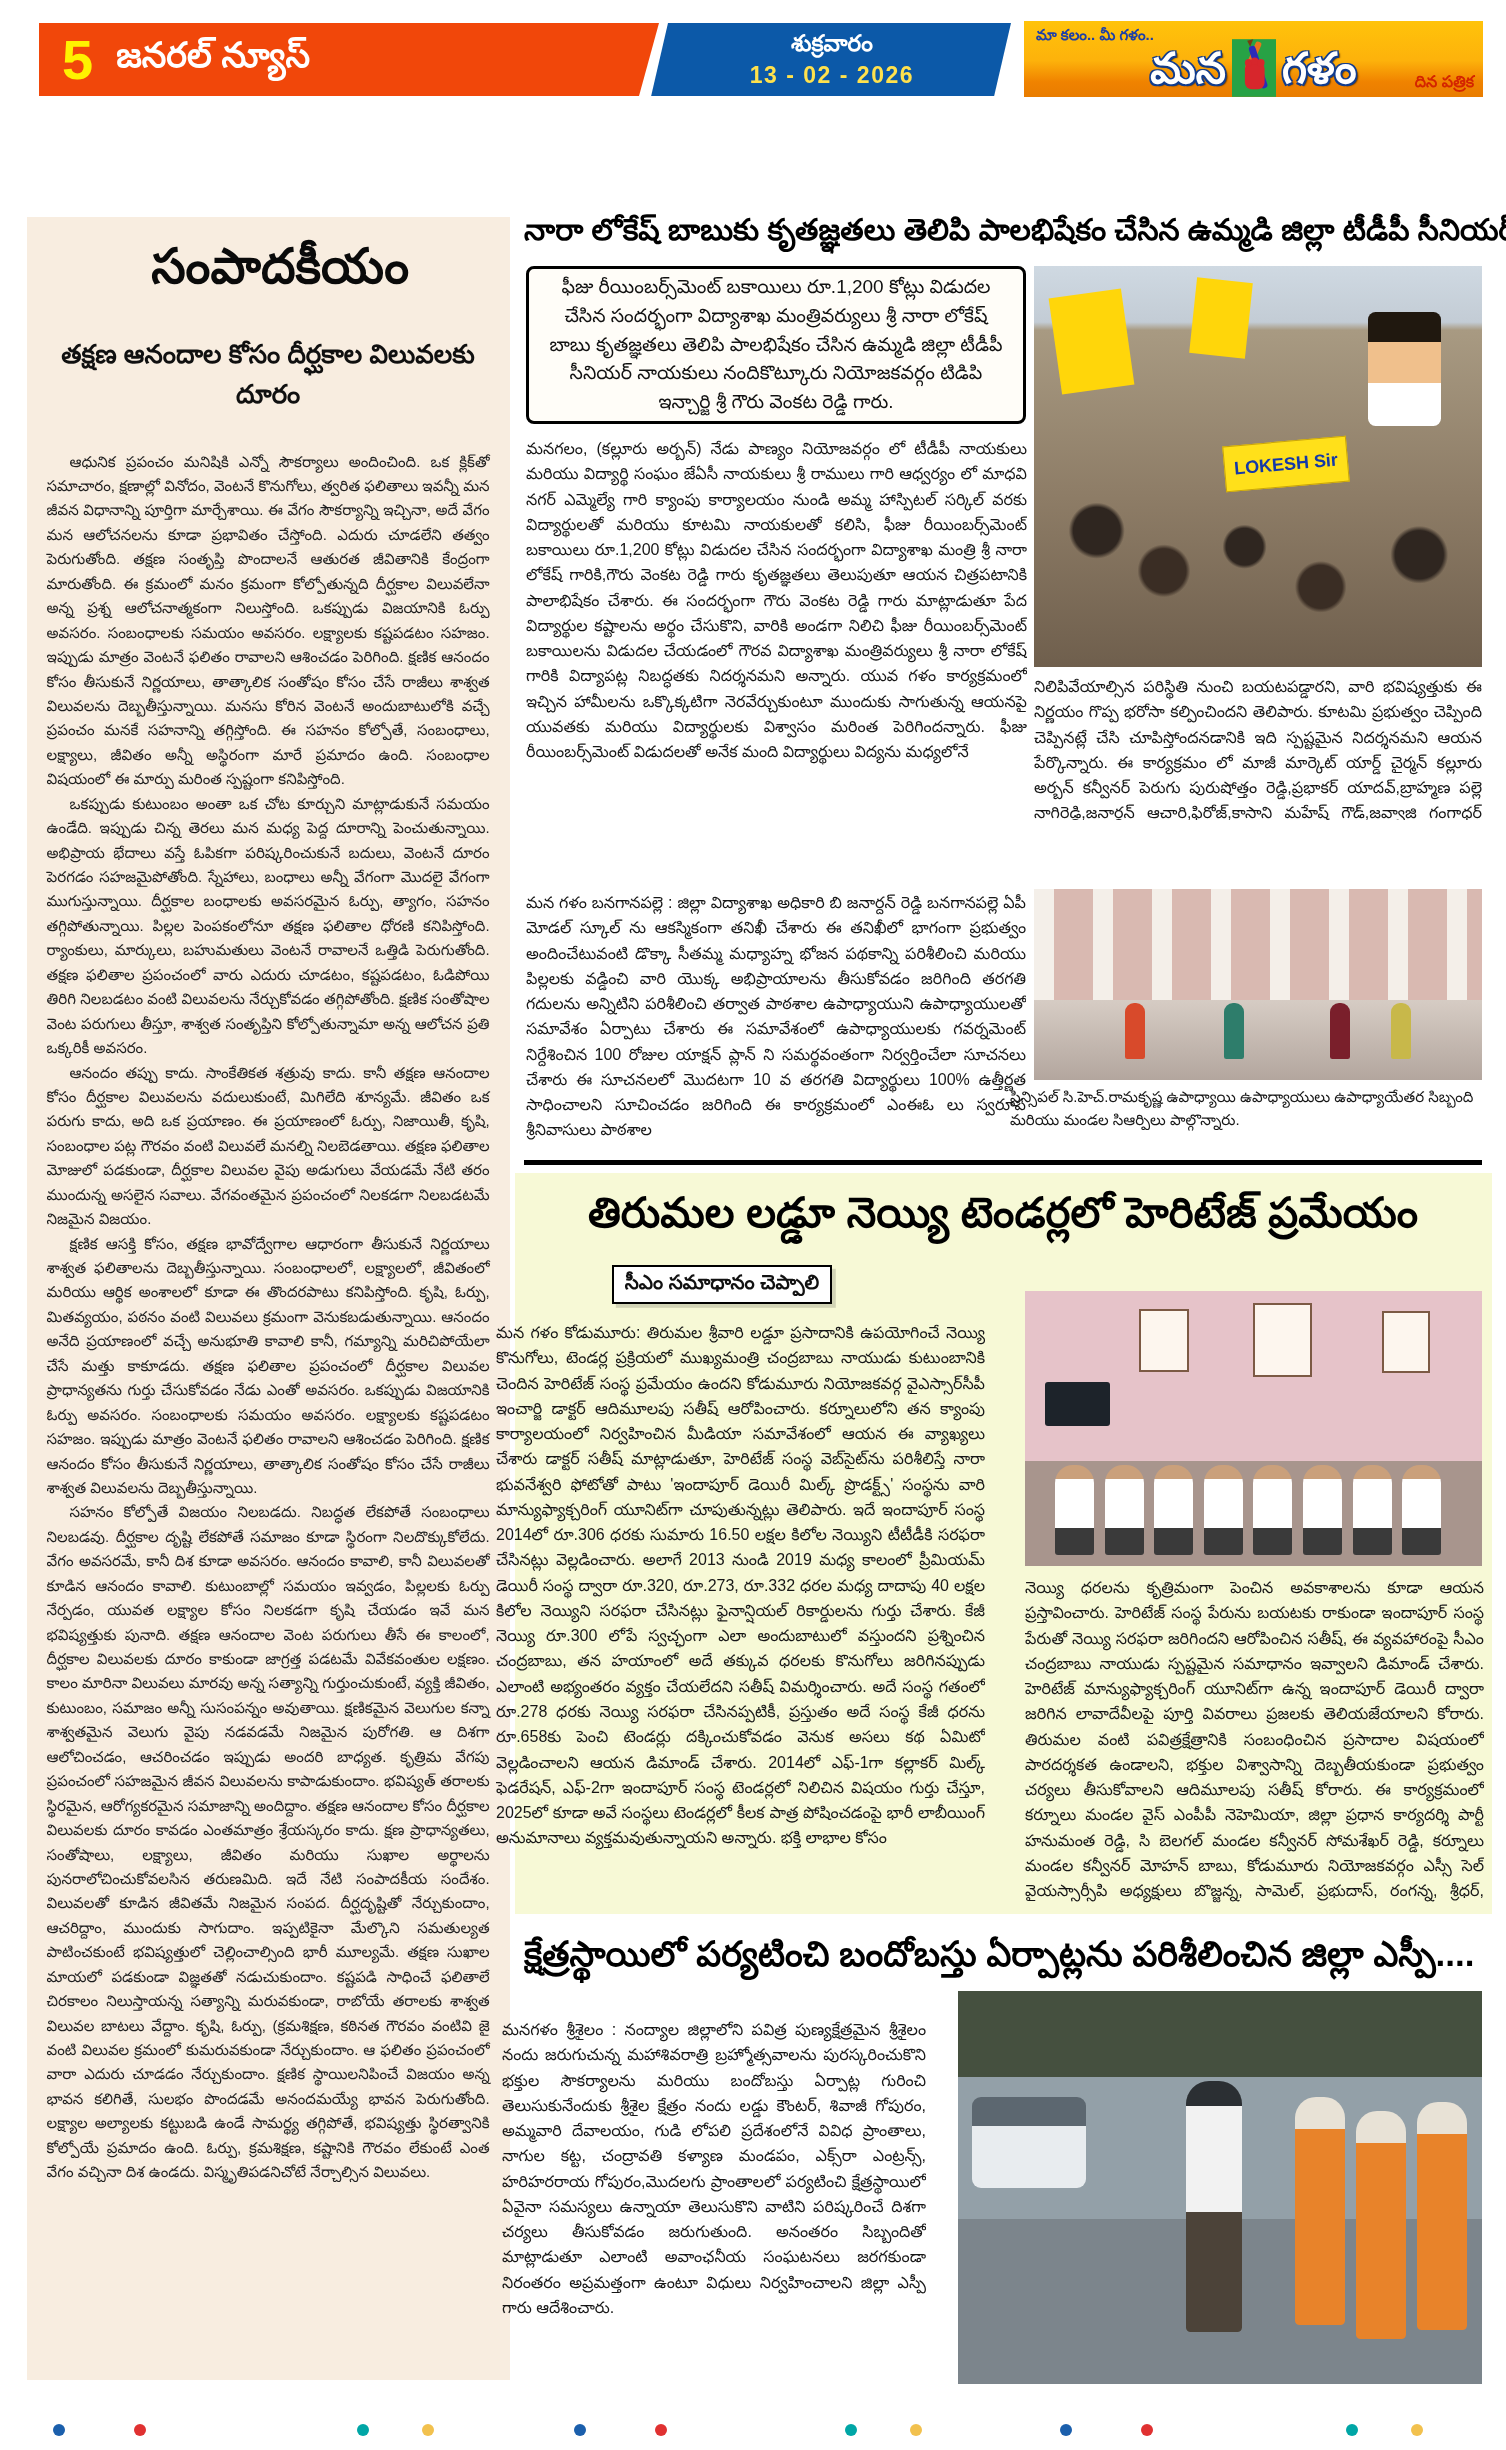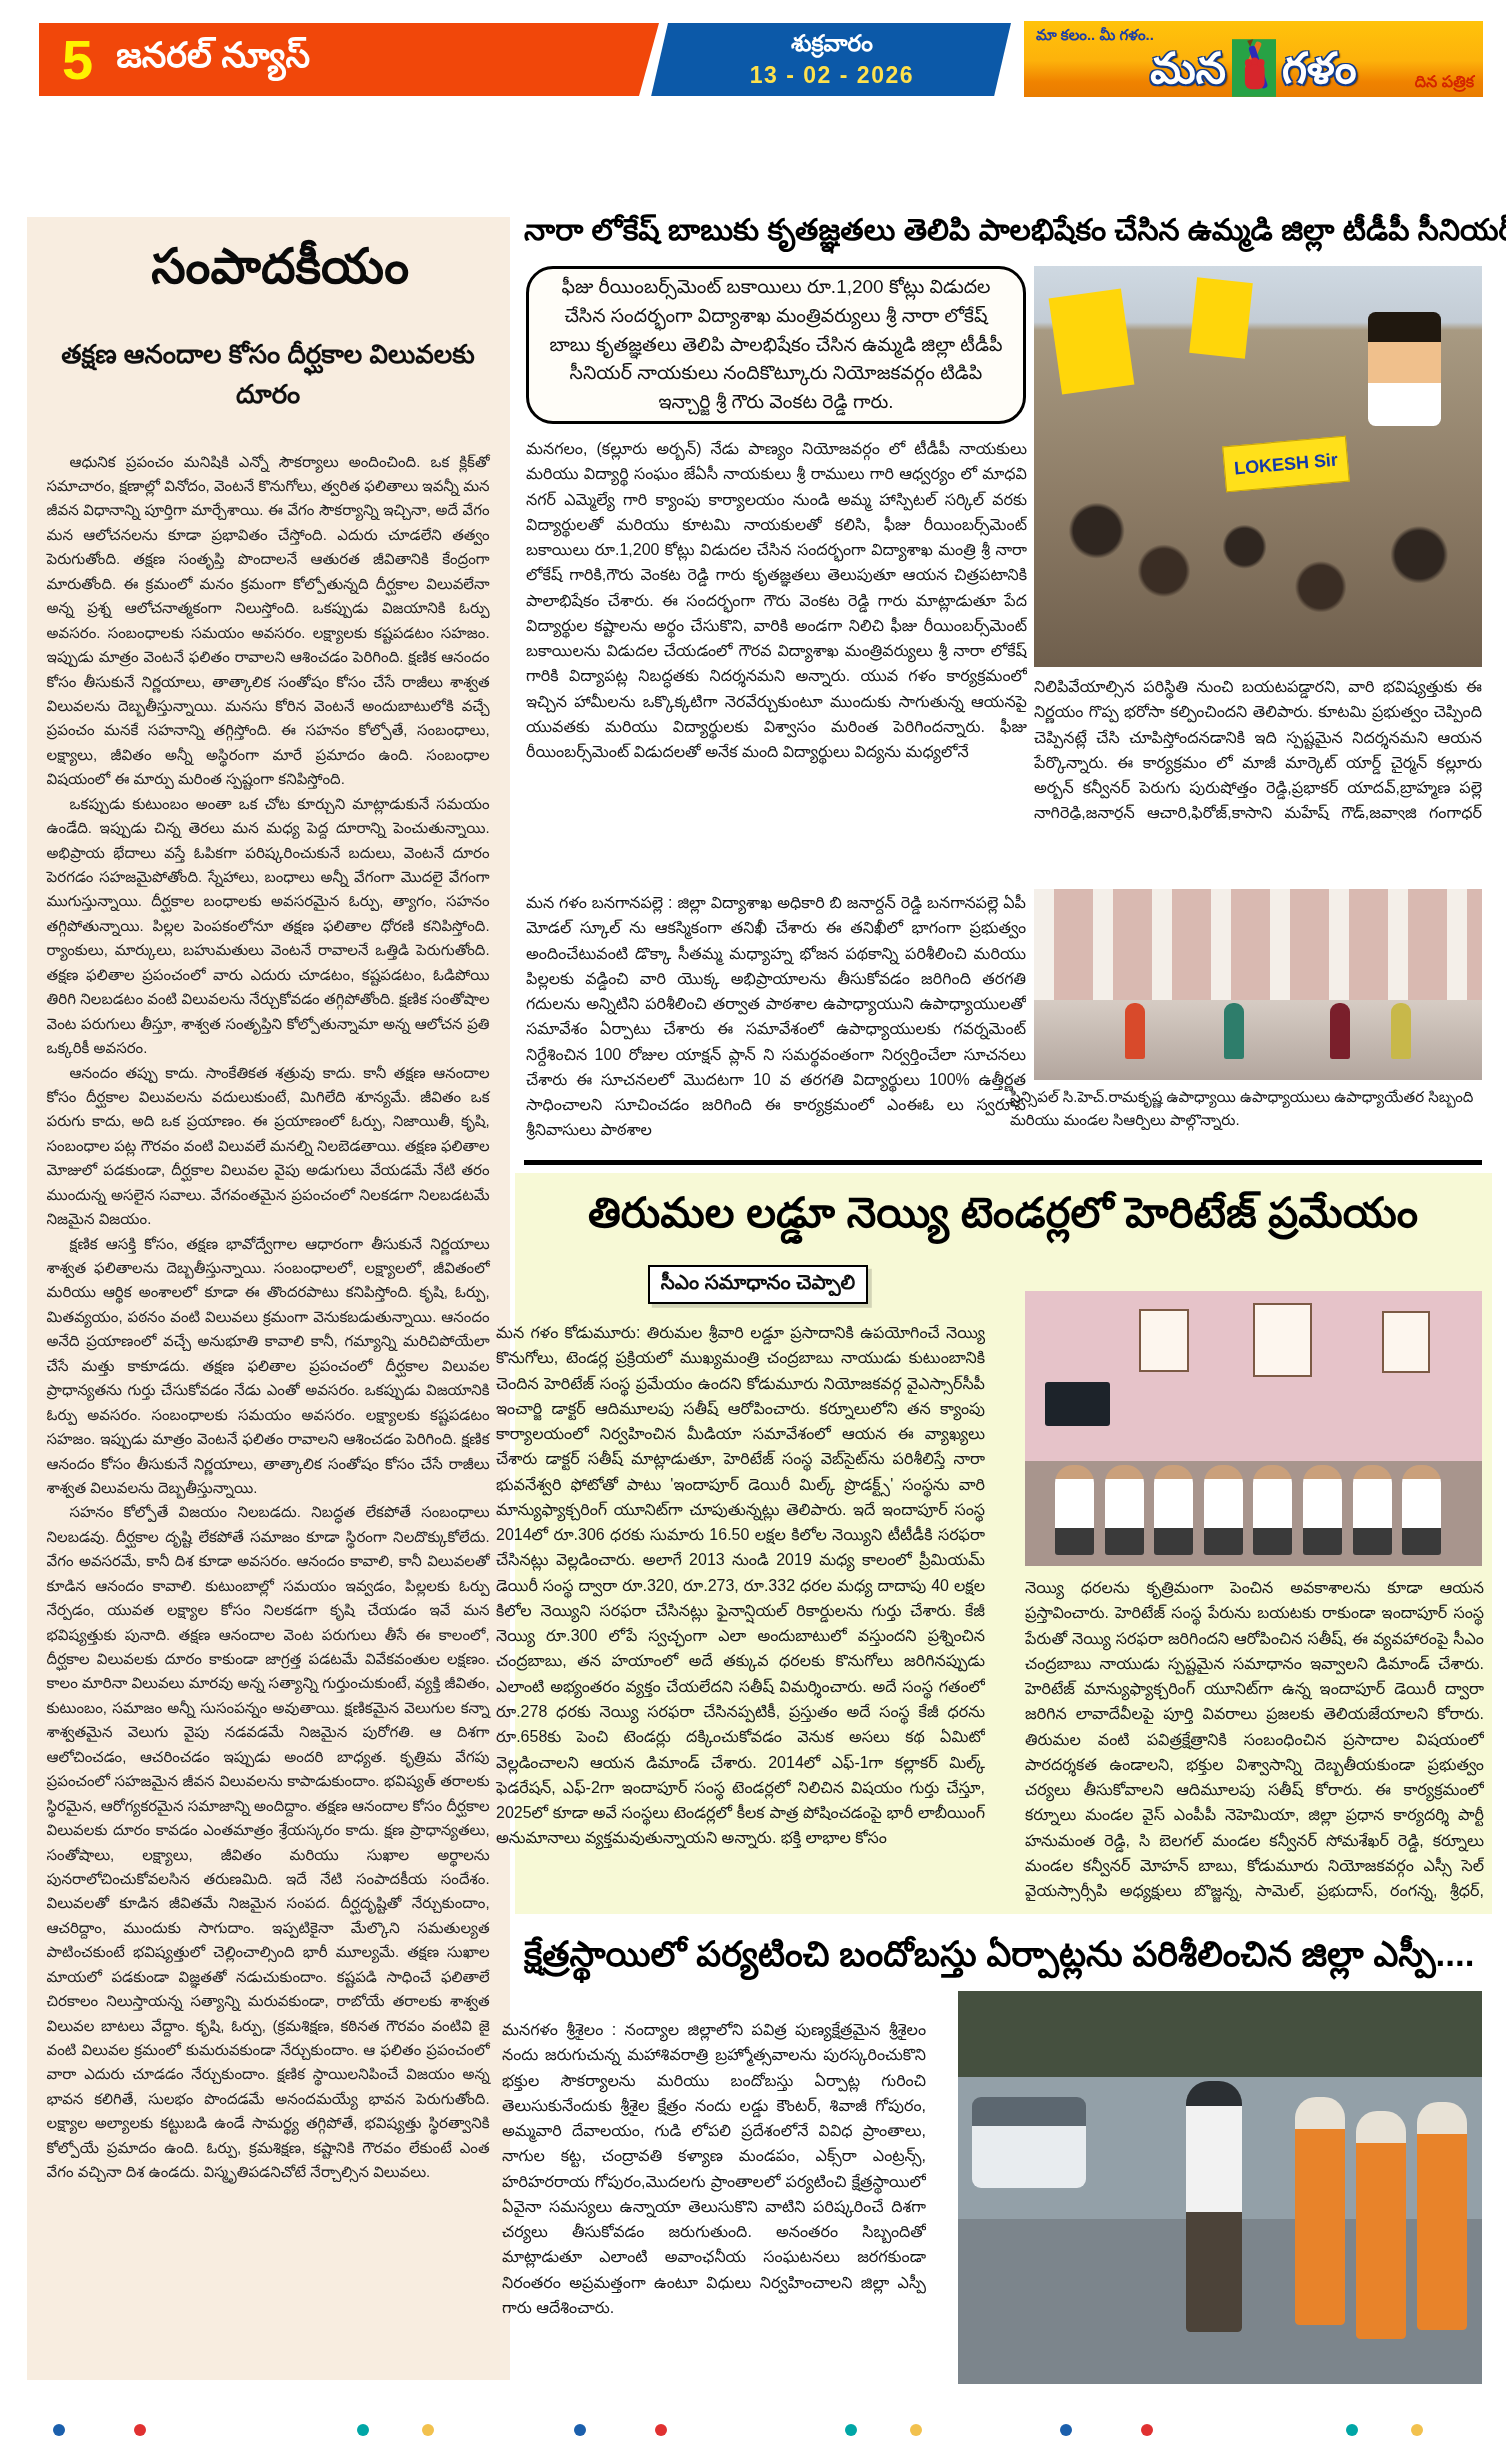--- a/index.html
+++ b/index.html
@@ -36,21 +36,21 @@
   .ed-body p{margin:0;text-indent:23px;}
 
   
   .abs{position:absolute;box-sizing:border-box;}
   .headline{font-weight:bold;color:#000;}
   .bodytext{font-size:16px;line-height:1.58;text-align:justify;color:#161616;overflow:hidden;}
   .photo{overflow:hidden;}
 
   
   .a1-headline{left:524px;top:213px;width:958px;font-size:30px;text-align:center;white-space:nowrap;}
-  .a1-lead{left:526px;top:266px;width:500px;height:158px;border:3px solid #000;border-radius:27px;
+  .a1-lead{left:526px;top:266px;width:500px;height:158px;border:3px solid #000;border-radius:8px;
            background:#fffdf8;display:flex;align-items:center;justify-content:center;
            padding:9px 20px;font-size:19px;line-height:1.52;text-align:center;color:#111;}
   .a1-photo{left:1034px;top:266px;width:448px;height:401px;
      background:
        radial-gradient(circle at 14% 66%,#2f2620 0 5%,transparent 6%),
        radial-gradient(circle at 29% 76%,#3a2d24 0 5%,transparent 6%),
        radial-gradient(circle at 47% 70%,#2f2620 0 5%,transparent 6%),
        radial-gradient(circle at 64% 80%,#3a2d24 0 5%,transparent 6%),
        radial-gradient(circle at 86% 72%,#2f2620 0 5%,transparent 6%),
        linear-gradient(180deg,#cfd9e2 0%,#c3ccd5 14%,#a89a82 16%,#8d7c66 58%,#6f5f4d 100%);}
@@ -75,21 +75,21 @@
      background:linear-gradient(180deg,#d6ccc4,#b3a69e);}
   .a2-person{position:absolute;bottom:21px;width:20px;height:56px;border-radius:9px 9px 2.3px 2.3px;}
   .a2-caption{left:1010px;top:1086px;width:474px;height:56px;font-size:15px;line-height:1.5;
               color:#161616;text-align:left;}
 
   .divider{left:524px;top:1160px;width:958px;height:5.3px;background:#000;}
 
   
   .a3-block{left:515px;top:1173px;width:977px;height:741px;background:#F7F9D6;}
   .a3-headline{left:524px;top:1189px;width:958px;font-size:42px;text-align:center;white-space:nowrap;}
-  .a3-kicker{left:648px;top:1265px;width:220px;height:39px;background:#ffffff;border:2.3px solid #000;
+  .a3-kicker{left:612px;top:1265px;width:220px;height:39px;background:#ffffff;border:2.3px solid #000;
              display:flex;align-items:center;justify-content:center;font-size:20px;font-weight:bold;
              box-shadow:3.8px 3.8px 0 rgba(0,0,0,0.15);}
   .a3-body-left{left:496px;top:1320px;width:489px;height:586px;}
   .a3-photo{left:1025px;top:1291px;width:457px;height:275px;
      background:linear-gradient(180deg,#e6c3c9 0 62%,#a8958d 62% 100%);}
   .a3-frame{position:absolute;background:#fdf6ee;border:2.3px solid #7c5a44;}
   .a3-tv{position:absolute;left:20px;top:91px;width:65px;height:44px;background:#1d232a;border-radius:3px;}
   .a3-people{position:absolute;left:30px;right:15px;bottom:10.6px;display:flex;gap:10.6px;align-items:flex-end;}
   .a3-person{width:39px;height:90px;border-radius:18px 18px 3px 3px;
      background:linear-gradient(180deg,#caa07b 0 16%,#ffffff 16% 70%,#3a3a3a 70% 100%);}

